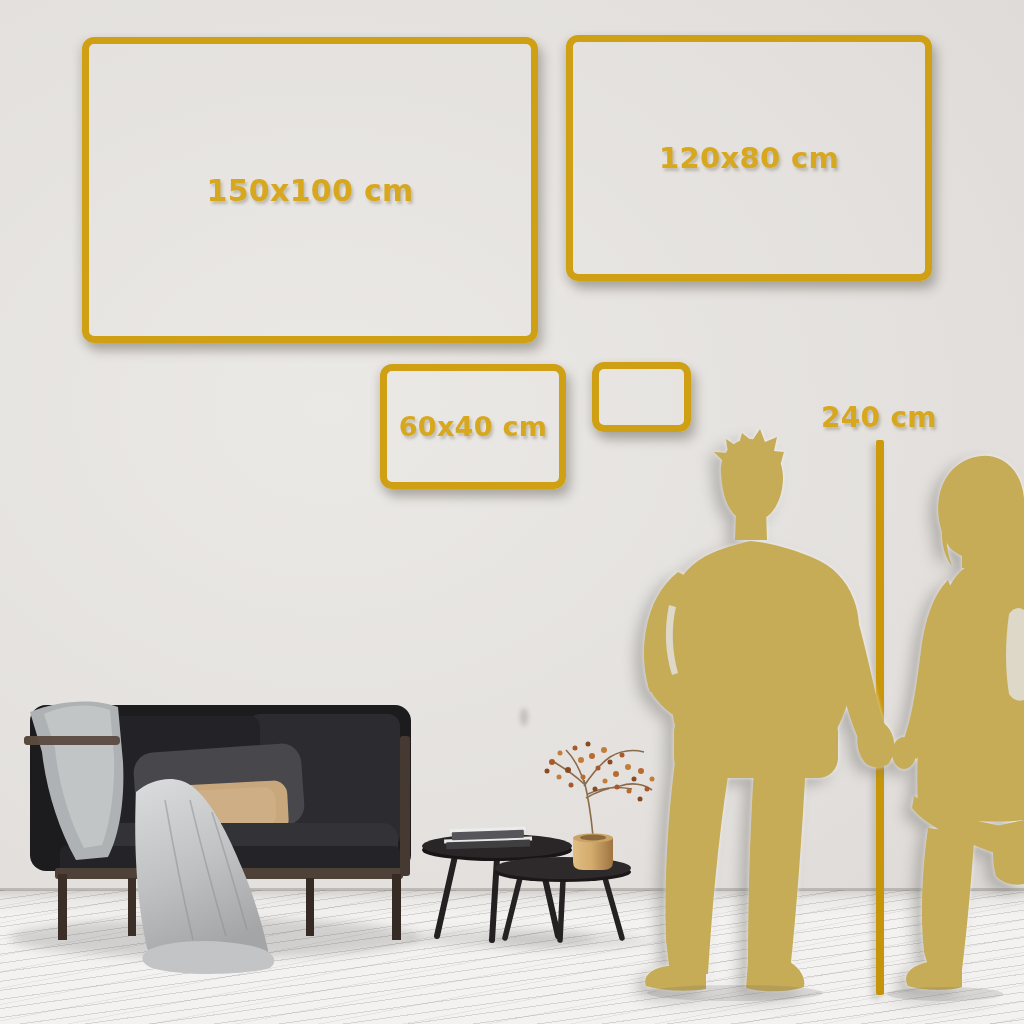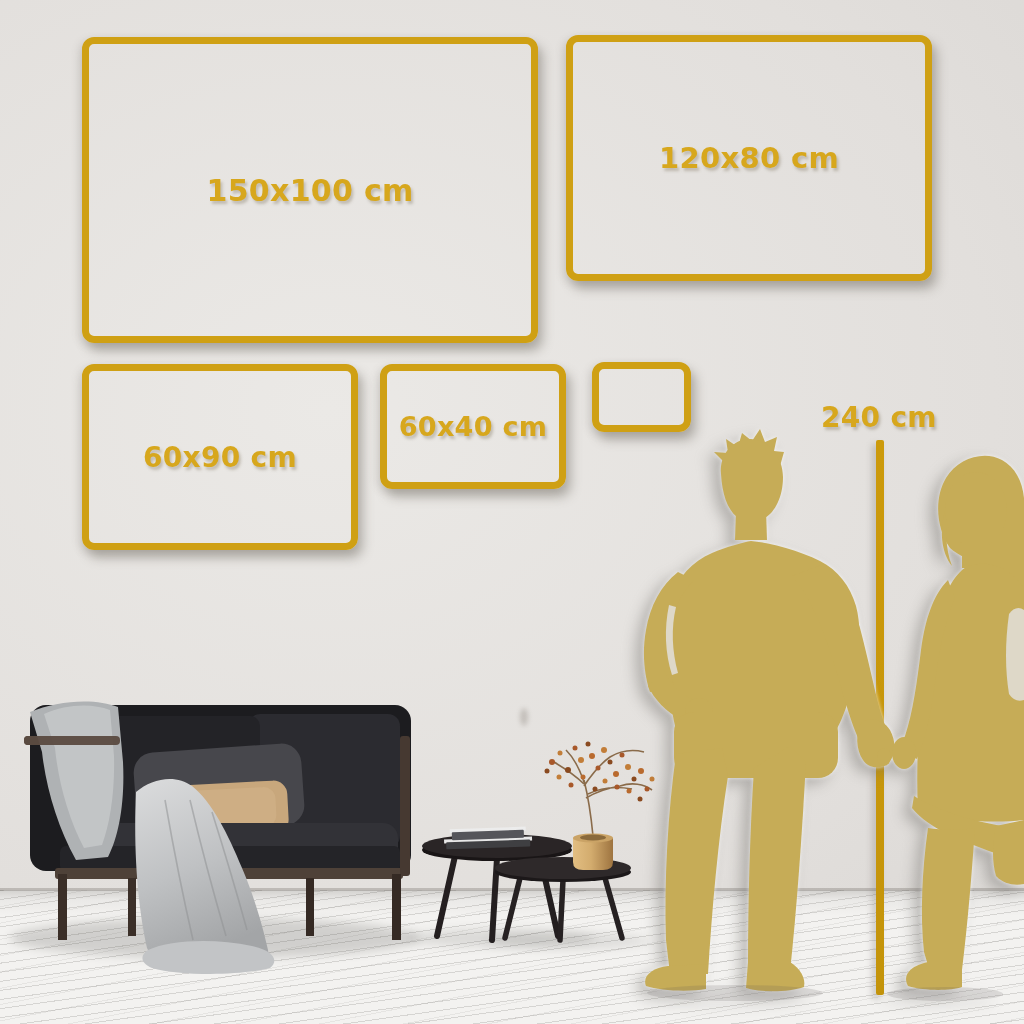--- a/index.html
+++ b/index.html
@@ -51,23 +51,20 @@
 <div class="scene">
 
   <div class="floor"></div>
   <div class="skirting"></div>
 
   <div class="frame" id="frame-150x100">
     <span class="frame-label">150x100 cm</span>
   </div>
   <div class="frame" id="frame-120x80">
     <span class="frame-label">120x80 cm</span>
-  </div>
-  <div class="frame" id="frame-60x90">
-    <span class="frame-label">60x90 cm</span>
   </div>
   <div class="frame" id="frame-60x40">
     <span class="frame-label">60x40 cm</span>
   </div>
   <div class="frame" id="frame-30x20"></div>
 
   <span class="frame-label" id="height-ruler-label">240 cm</span>
   <div id="height-ruler-line"></div>
 
   <svg class="art" viewBox="0 0 1024 1024">

